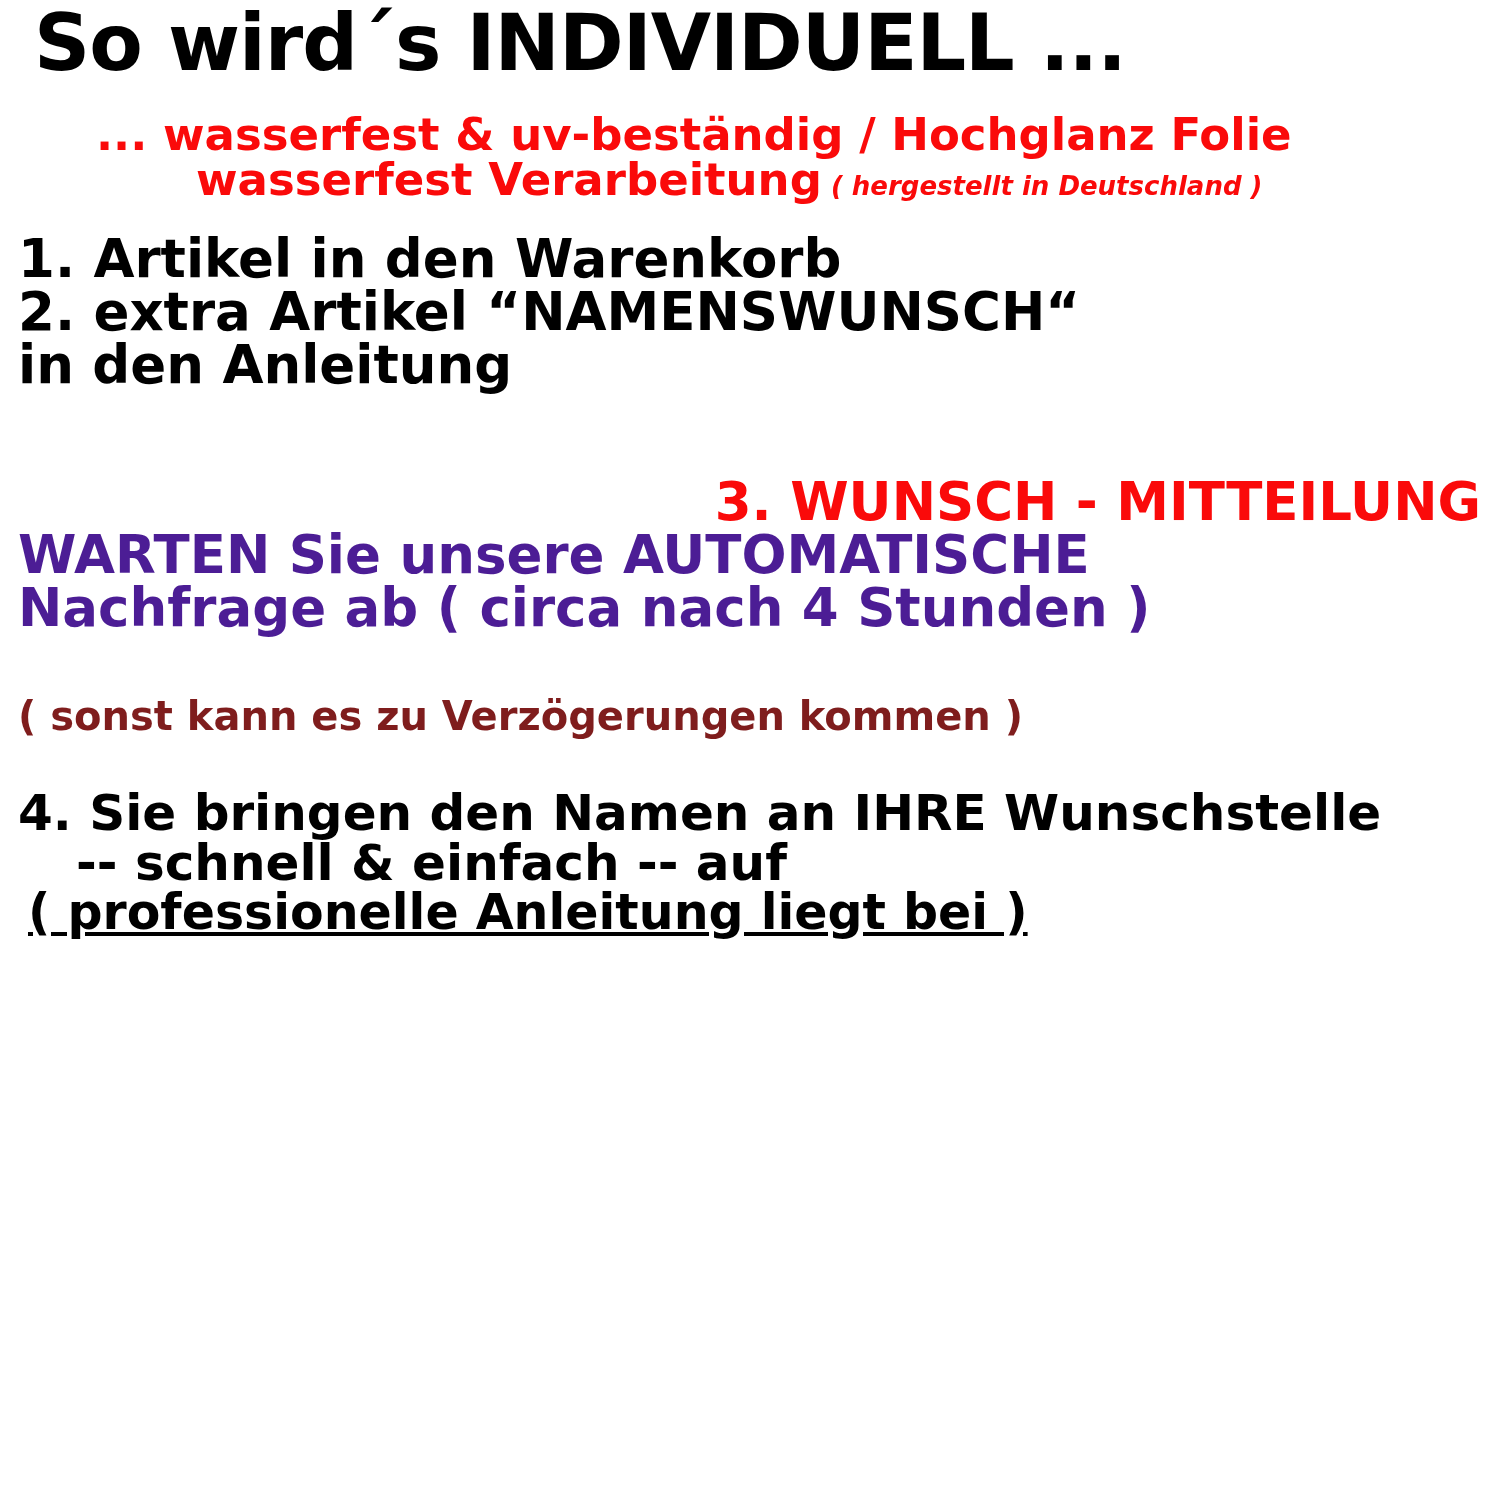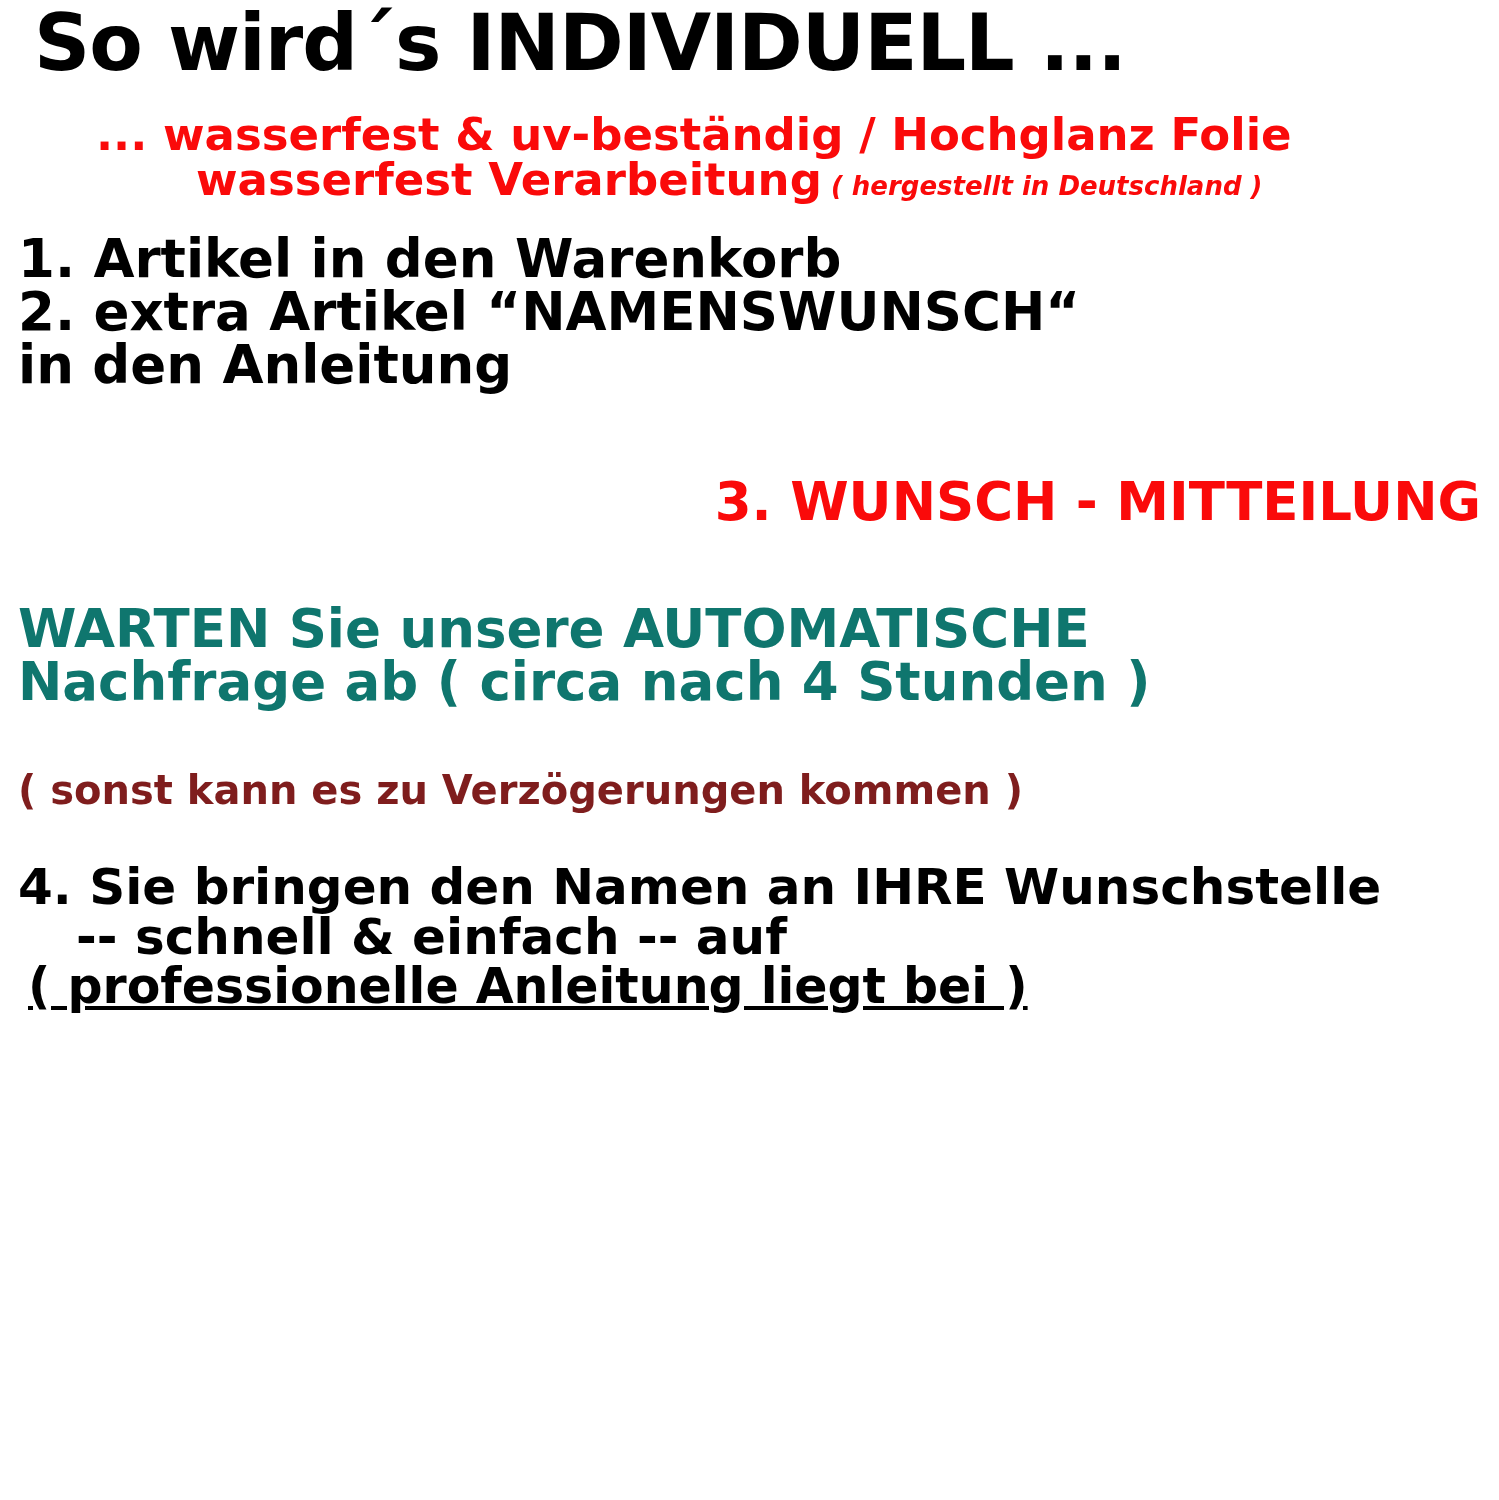--- a/index.html
+++ b/index.html
@@ -60,24 +60,23 @@
   }
   
   .step3 {
     color: #fa0a0a;
     font-weight: bold;
     font-size: 53px;
     margin-top: 84px;
     text-align: right;
   }
   .warten {
-    color: #0f766e;
+    color: #4c1d95;
     font-weight: bold;
     font-size: 53px;
-    margin-top: 74px;
     line-height: 1.26;
   }
   .undgeben {
     color: #fa0a0a;
     font-weight: bold;
     font-size: 50px;
     margin-top: 80px;
   }
   .sonst {
     color: #7f1d1d;

